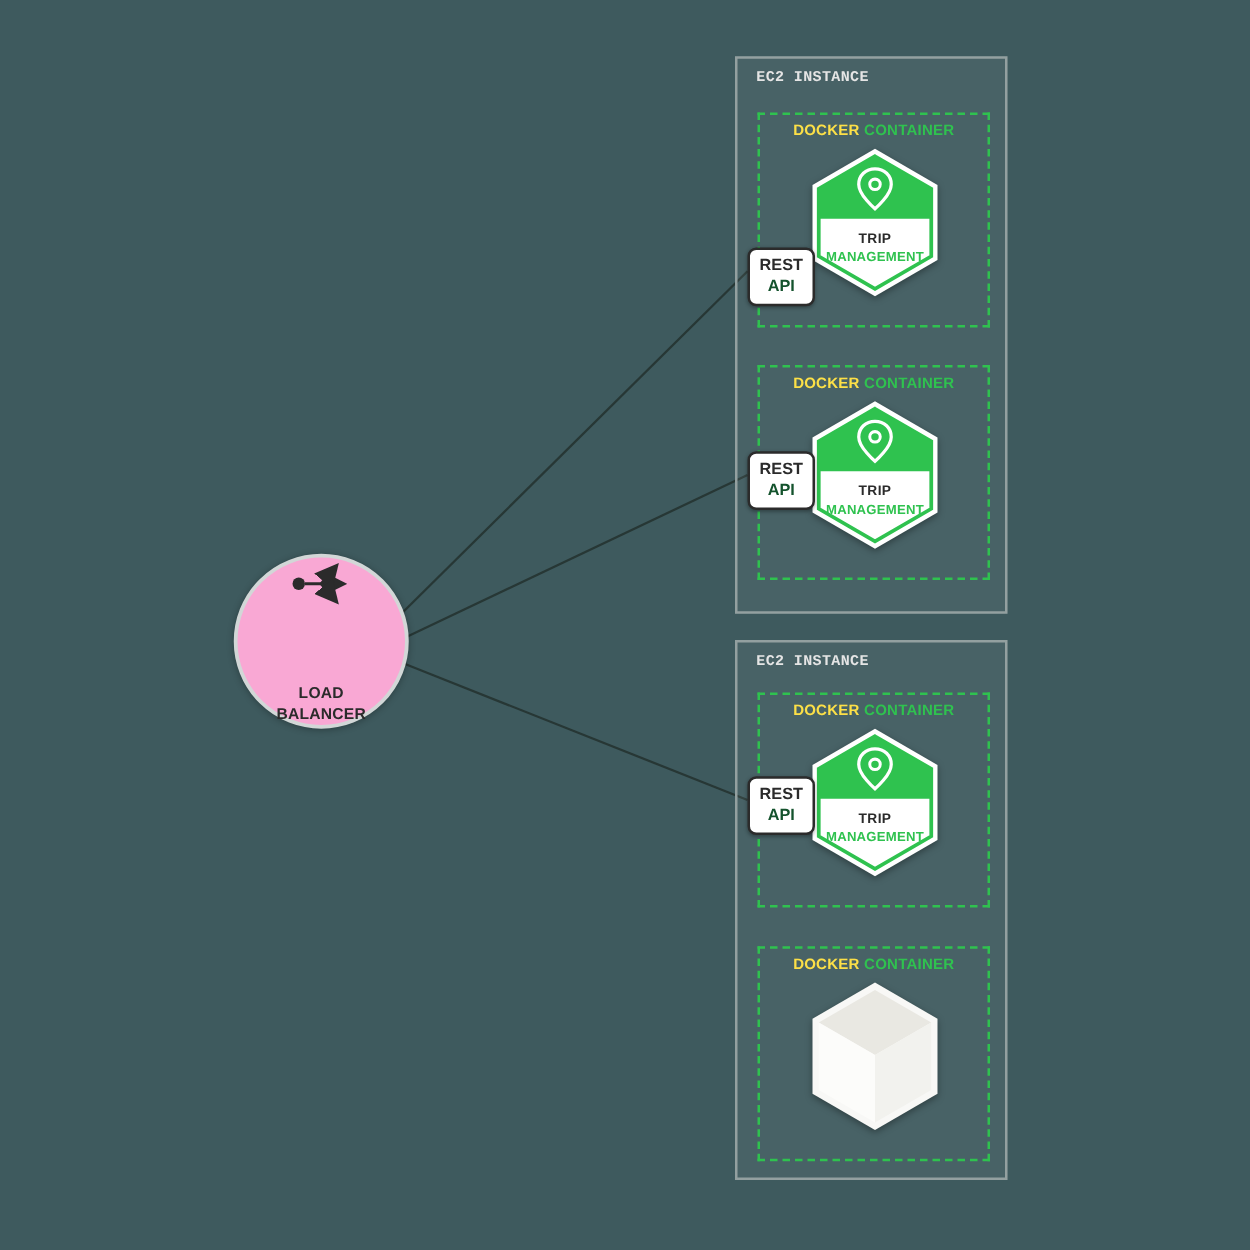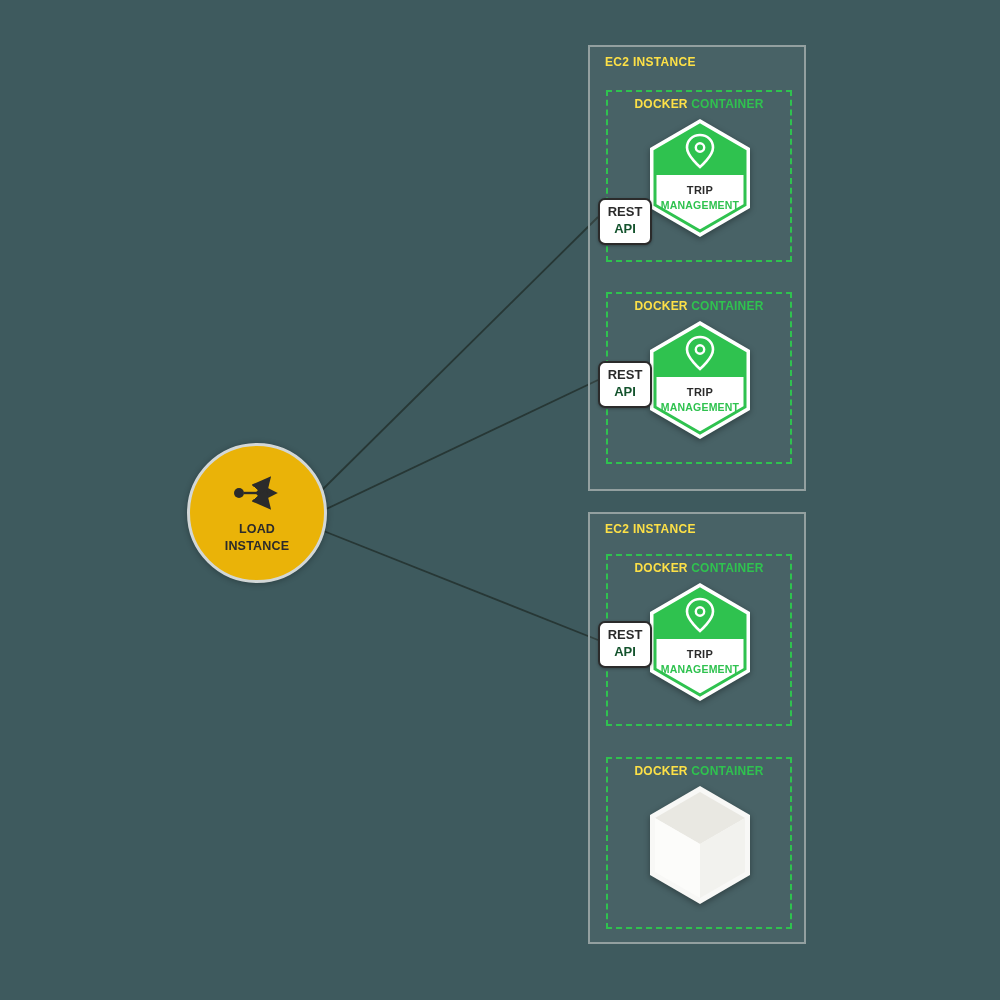--- a/index.html
+++ b/index.html
@@ -2,41 +2,41 @@
 <html><head>
 <meta charset="utf-8">
 <style>
   html,body{margin:0;padding:0;background:#3e5a5e;}
   .canvas{position:relative;width:1000px;height:1000px;background:#3e5a5e;overflow:hidden;
           font-family:"Liberation Sans",sans-serif;}
   .lines{position:absolute;left:0;top:0;z-index:1;}
   .lines line{stroke:#273735;stroke-width:1.8;}
 
   .ec2{position:absolute;z-index:2;border:2px solid #93a0a0;background:rgba(165,180,180,0.10);box-sizing:border-box;}
-  .ec2-label{position:absolute;top:8px;left:15px;font-size:12px;font-weight:bold;color:#fde047;letter-spacing:.3px;}
+  .ec2-label{position:absolute;top:8px;left:15px;font-size:12px;font-weight:bold;color:#e5e5e5;letter-spacing:.3px;font-family:Liberation Mono, monospace;}
 
   .docker{position:absolute;width:186px;height:172px;border:2px dashed #2fc24f;box-sizing:border-box;}
   .docker-label{position:absolute;top:5px;left:0;width:100%;text-align:center;font-size:12px;font-weight:bold;letter-spacing:.2px;}
   .t-dark{color:#fde047;}
   .t-green{color:#2fc24f;}
 
   .hex{position:absolute;left:37px;top:26px;filter:drop-shadow(0 2px 3px rgba(0,0,0,.35));}
   .hex text{font-family:"Liberation Sans",sans-serif;font-weight:bold;}
   .hex text.trip{font-size:11px;fill:#2b2b2b;letter-spacing:.3px;}
   .hex text.mgmt{font-size:10.5px;fill:#2fc24f;letter-spacing:.2px;}
 
   .badge{position:absolute;left:-10px;width:54px;background:#ffffff;border:2px solid #2b2b2b;border-radius:7px;
          box-sizing:border-box;text-align:center;padding:4px 0 5px 0;font-size:13px;font-weight:bold;line-height:1.3;
          box-shadow:0 1px 3px rgba(0,0,0,.3);z-index:4;}
   .badge-dark{color:#2b2b2b;}
   .badge-green{color:#14532d;}
 
-  .lb{position:absolute;left:187px;top:443px;width:140px;height:140px;background:#eab308;border-radius:50%;
+  .lb{position:absolute;left:187px;top:443px;width:140px;height:140px;background:#f9a8d4;border-radius:50%;
       border:3px solid #d2d7d7;box-sizing:border-box;z-index:3;display:flex;flex-direction:column;align-items:center;
-      justify-content:center;gap:7px;box-shadow:0 1px 6px rgba(0,0,0,.3);}
+      justify-content:space-between;gap:7px;box-shadow:0 1px 6px rgba(0,0,0,.3);}
   .lb-label{font-size:12.5px;font-weight:bold;color:#2b2b2b;text-align:center;line-height:1.35;letter-spacing:.2px;}
 </style>
 </head>
 <body>
 
 <div class="canvas">
 
   <svg class="lines" width="1000" height="1000">
     <line x1="316" y1="496" x2="598" y2="217"></line>
     <line x1="320" y1="512" x2="598" y2="380"></line>
@@ -51,21 +51,21 @@
         </marker>
       </defs>
       <circle cx="8" cy="21" r="5" fill="#2b2b2b"></circle>
       <line x1="13" y1="21" x2="26" y2="21" stroke="#2b2b2b" stroke-width="2.4"></line>
       <line x1="26" y1="21" x2="42" y2="21" stroke="#2b2b2b" stroke-width="2.4" marker-end="url(#ah)"></line>
       <line x1="26" y1="21" x2="37" y2="8" stroke="#2b2b2b" stroke-width="2.4" marker-end="url(#ah)"></line>
       <line x1="26" y1="21" x2="37" y2="34" stroke="#2b2b2b" stroke-width="2.4" marker-end="url(#ah)"></line>
     </svg>
     <div class="lb-label">
       <div>LOAD</div>
-      <div>INSTANCE</div>
+      <div>BALANCER</div>
     </div>
   </div>
 
   <div class="ec2" style="left:588px;top:45px;width:218px;height:446px;">
     <div class="ec2-label">EC2 INSTANCE</div>
 
     <div class="docker" style="left:16px;top:43px;">
       <div class="docker-label">
         <span class="t-dark">DOCKER</span>
         <span class="t-green">CONTAINER</span>

